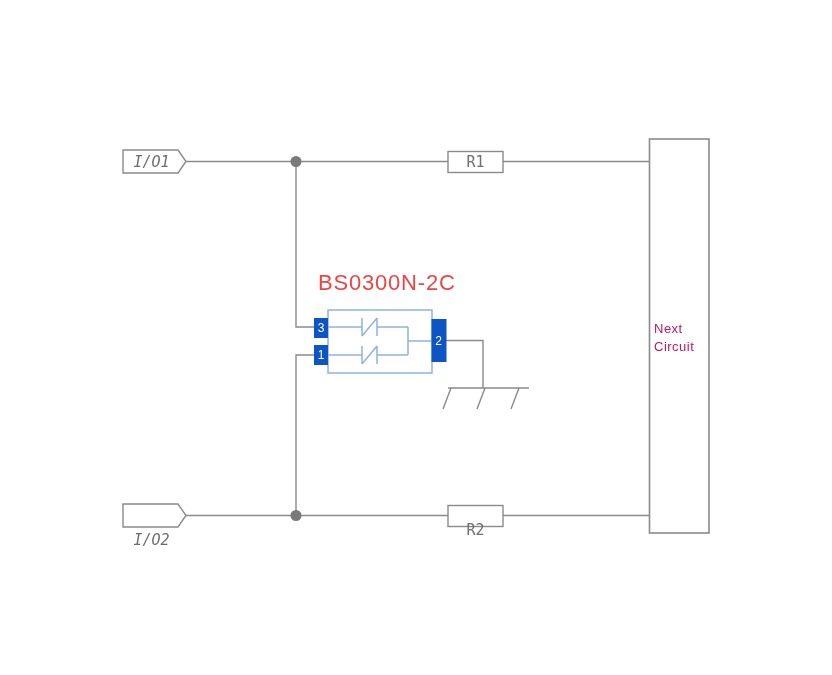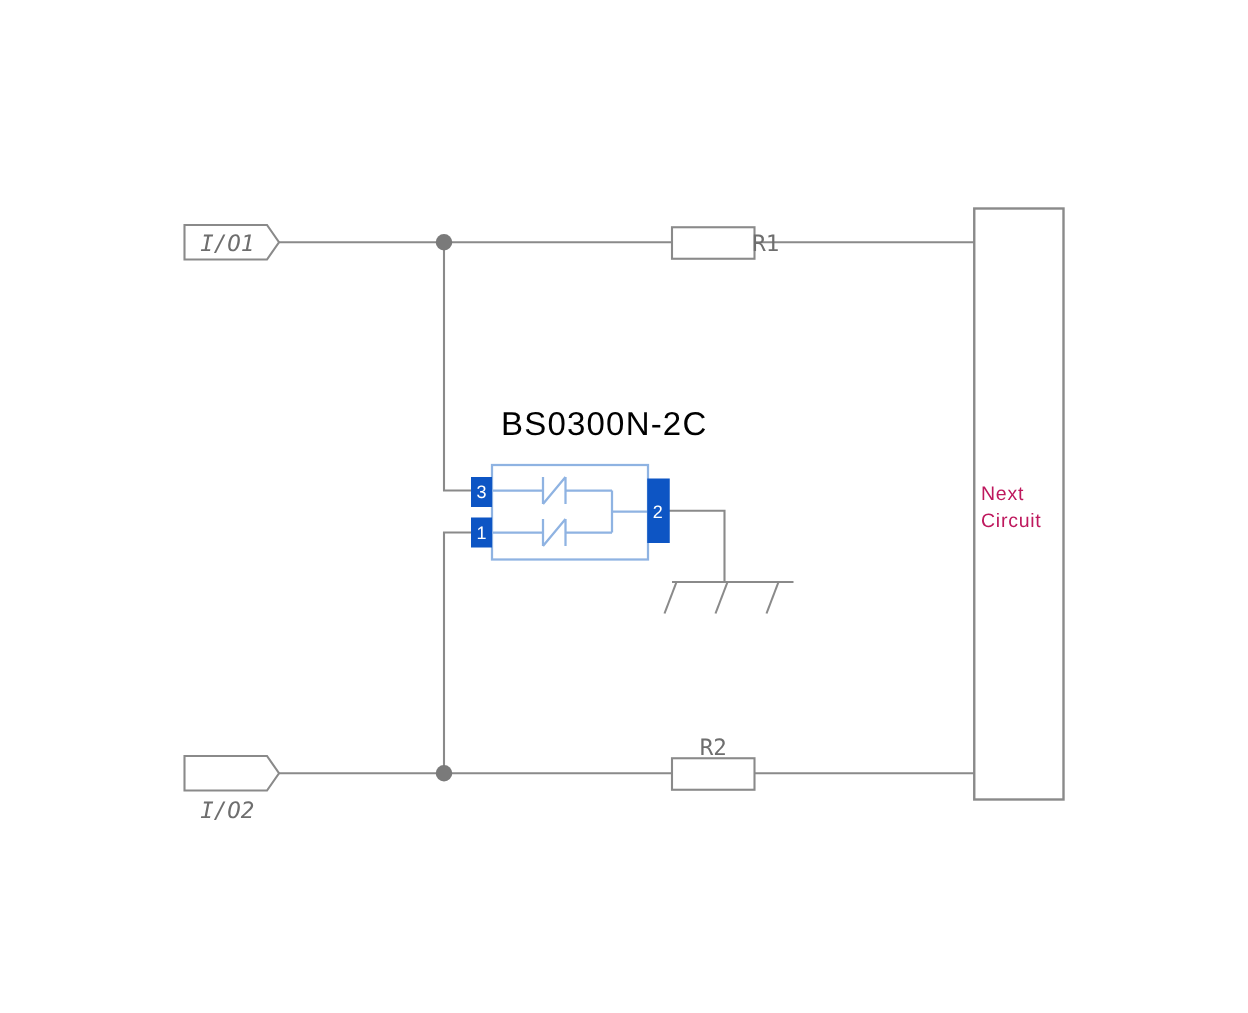--- a/index.html
+++ b/index.html
@@ -10,25 +10,25 @@
   .canvas svg{position:absolute;left:0;top:0;}
   .label{position:absolute;color:#6e6e6e;}
   .net-label{
     font-family:"DejaVu Sans Mono",monospace;font-size:15px;
     display:flex;align-items:center;justify-content:center;
   }
   .io-label{left:123px;width:57px;height:23px;font-style:italic;}
   .io1-label{top:150px;}
   .io2-label{top:528px;}
   .res-label{left:448px;width:55px;height:21px;font-size:15px;}
-  .r1-label{top:151px;margin-left:35px;}
-  .r2-label{top:487px;}
+  .r1-label{top:151px;}
+  .r2-label{top:519px;}
   .component-title{
     left:318px;top:270px;width:160px;
-    font-size:22px;color:#000000;letter-spacing:0.8px;margin-left:16px;
+    font-size:22px;color:#ef4444;letter-spacing:0.8px;
   }
   .next-circuit-label{
     left:654px;top:320px;width:54px;
     font-size:13px;line-height:18px;letter-spacing:0.5px;color:#be185d;
   }
   .pin-label{
     position:absolute;color:#ffffff;font-size:12px;
     display:flex;align-items:center;justify-content:center;
     font-family:"Liberation Sans",sans-serif;
   }

